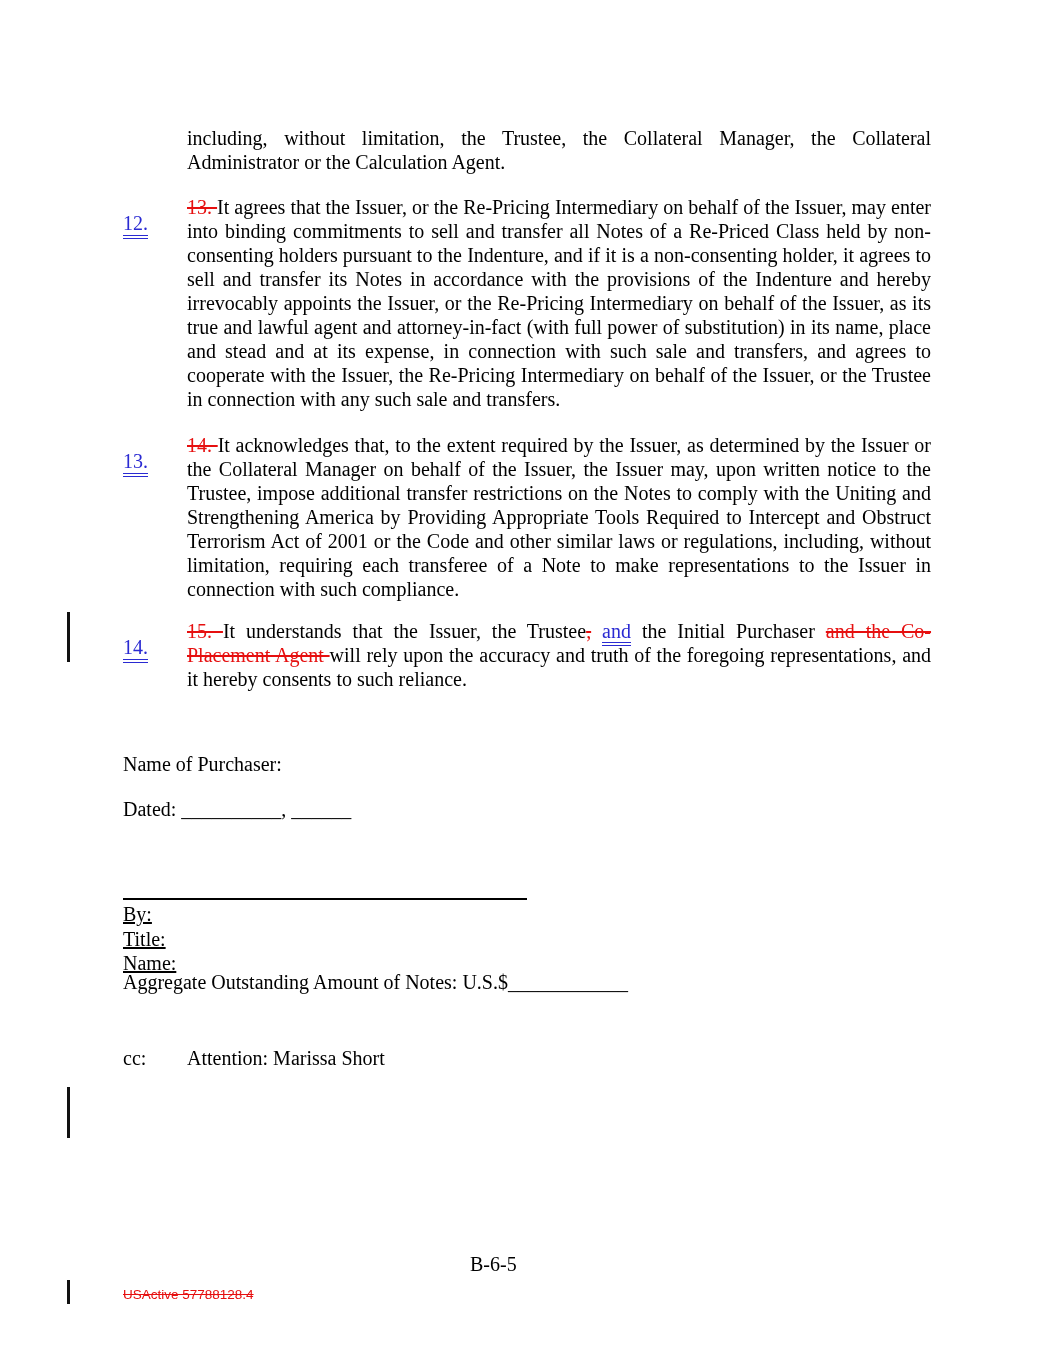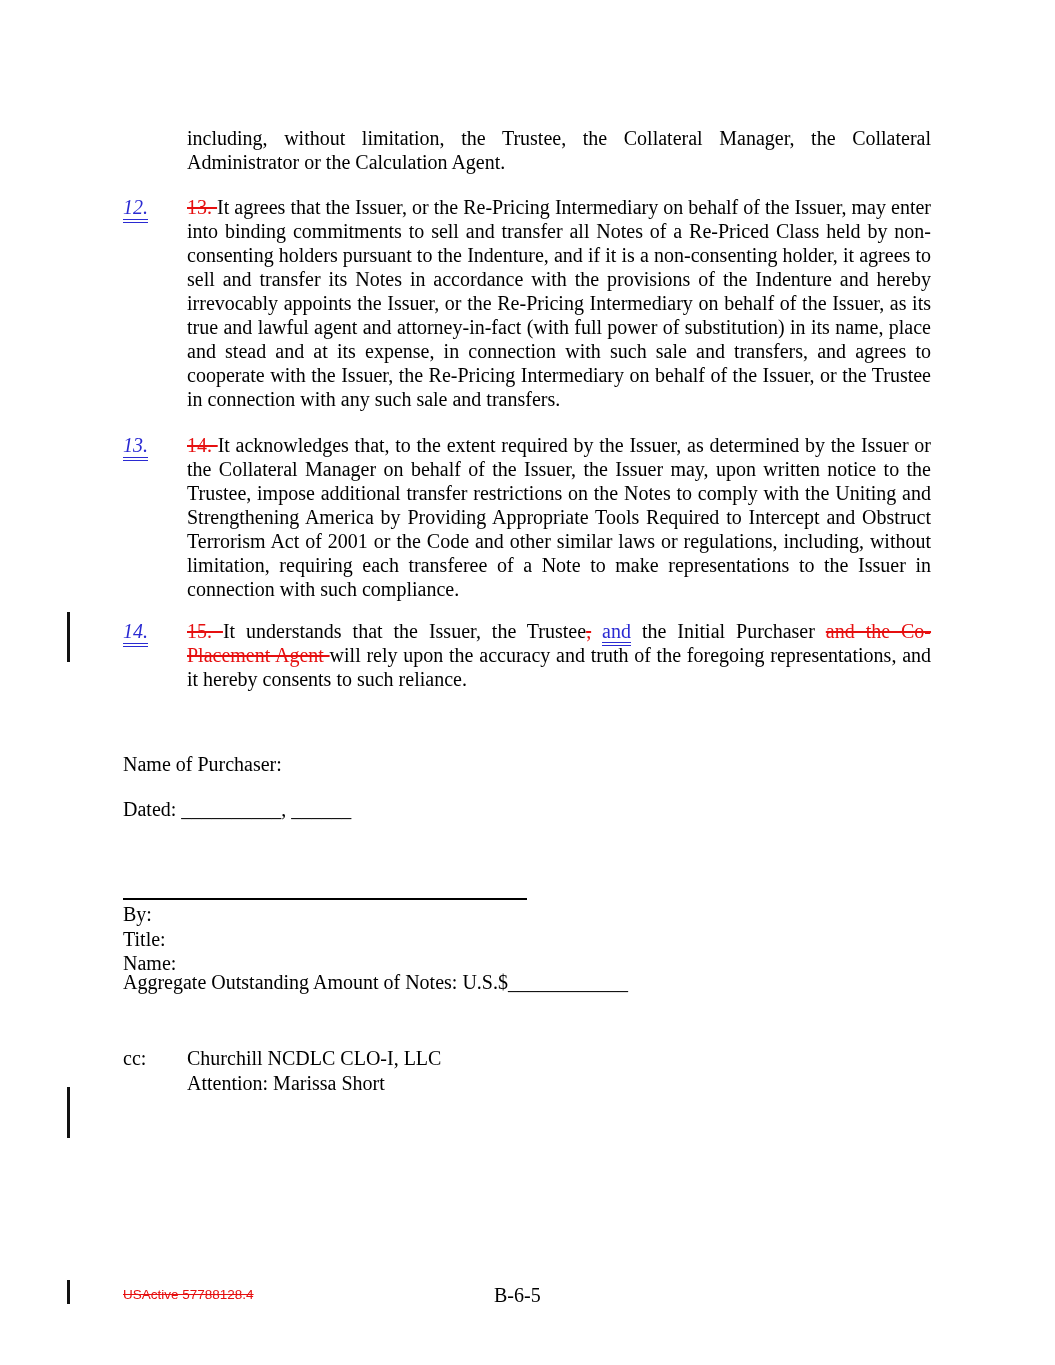--- a/index.html
+++ b/index.html
@@ -9,39 +9,39 @@
     background:#ffffff;
     font-family:"Liberation Serif", serif;
     font-size:20px;line-height:24px;
     color:#000000;
     overflow:hidden;
   }
   .abs{position:absolute;}
   .justify{text-align:justify;}
   .intro{left:187px;top:126px;width:744px;}
   .item{left:123px;width:808px;}
-  .item .num{position:absolute;left:0;top:0;font-style:italic;}
+  .item .num{position:absolute;left:0;top:16px;}
   .item .body{margin-left:64px;text-align:justify;}
   .ins{color:#2a2ad2;border-bottom:4px double #2a2ad2;padding-bottom:0px;}
   .del{color:#e60f0f;text-decoration:line-through;}
   .plain-line{left:123px;}
-  .sig-block{left:123px;top:898px;width:500px;}
+  .sig-block{left:123px;top:898px;width:500px;text-decoration:underline;}
   .sig-rule{width:404px;border-top:2px solid #000;margin:0 0 2px 0;height:0;}
   .sig-block div{line-height:24.5px;}
   .cc-block{left:123px;top:1046px;display:flex;}
   .cc-label{width:64px;}
   .cc-address div{line-height:25px;}
   .changebar{position:absolute;left:67px;width:3px;background:#111;}
   .footer-id{
     left:123px;top:1287px;
     font-family:"Liberation Sans", sans-serif;
     font-size:13.5px;line-height:16px;
     color:#e60f0f;text-decoration:line-through;
   }
-  .footer-page{left:470px;top:1283px;margin-left:24px;}
+  .footer-page{left:470px;top:1252px;}
 </style>
 </head>
 <body>
 
 <div class="page">
 
   <div class="abs intro justify">
     <span>including, without limitation, the Trustee, the Collateral Manager, the Collateral Administrator or the Calculation Agent.</span>
   </div>
 
@@ -68,21 +68,20 @@
     <div>By:</div>
     <div>Title:</div>
     <div>Name:</div>
   </div>
 
   <div class="abs plain-line" style="top:970px">Aggregate Outstanding Amount of Notes: U.S.$____________</div>
 
   <div class="abs cc-block">
     <div class="cc-label">cc:</div>
     <div class="cc-address">
-      <div>Churchill NCDLC CLO-I, LLC</div>
       <div>Attention: Marissa Short</div>
     </div>
   </div>
 
   <div class="changebar" style="top:612px;height:50px"></div>
   <div class="changebar" style="top:1087px;height:51px"></div>
   <div class="changebar" style="top:1280px;height:24px"></div>
 
   <div class="abs footer-id">USActive 57788128.4</div>
   <div class="abs footer-page">B-6-5</div>

